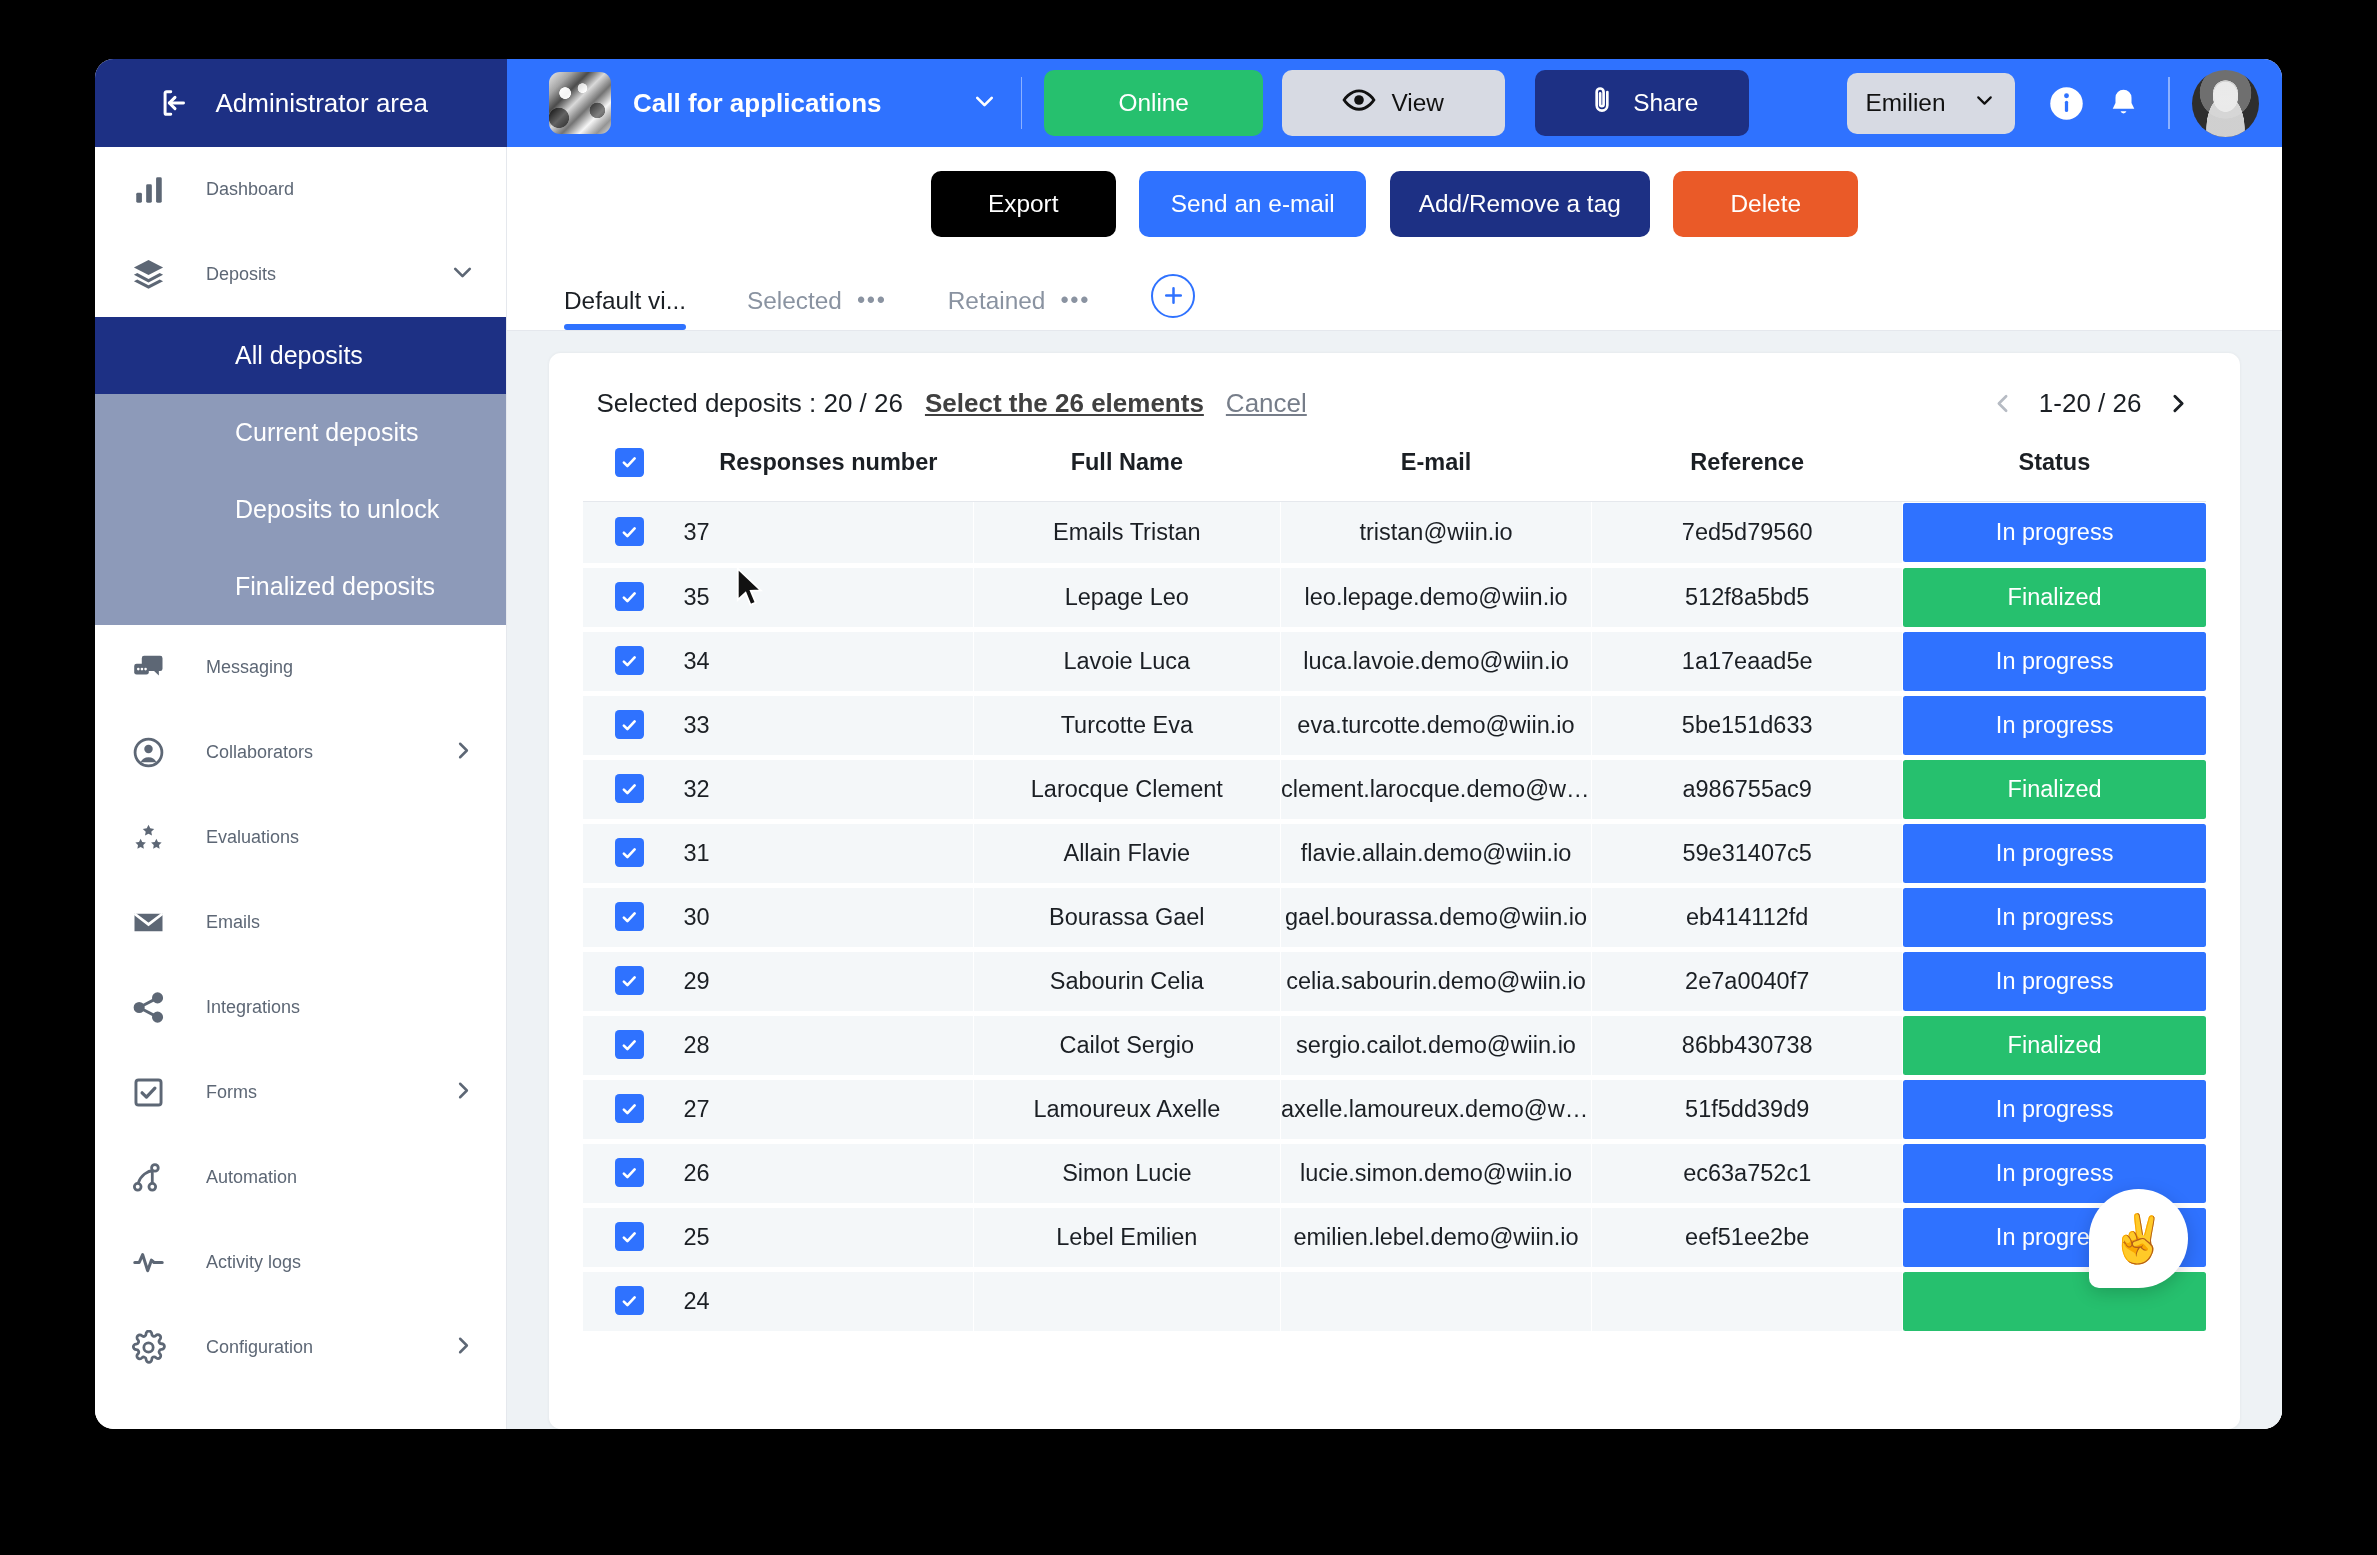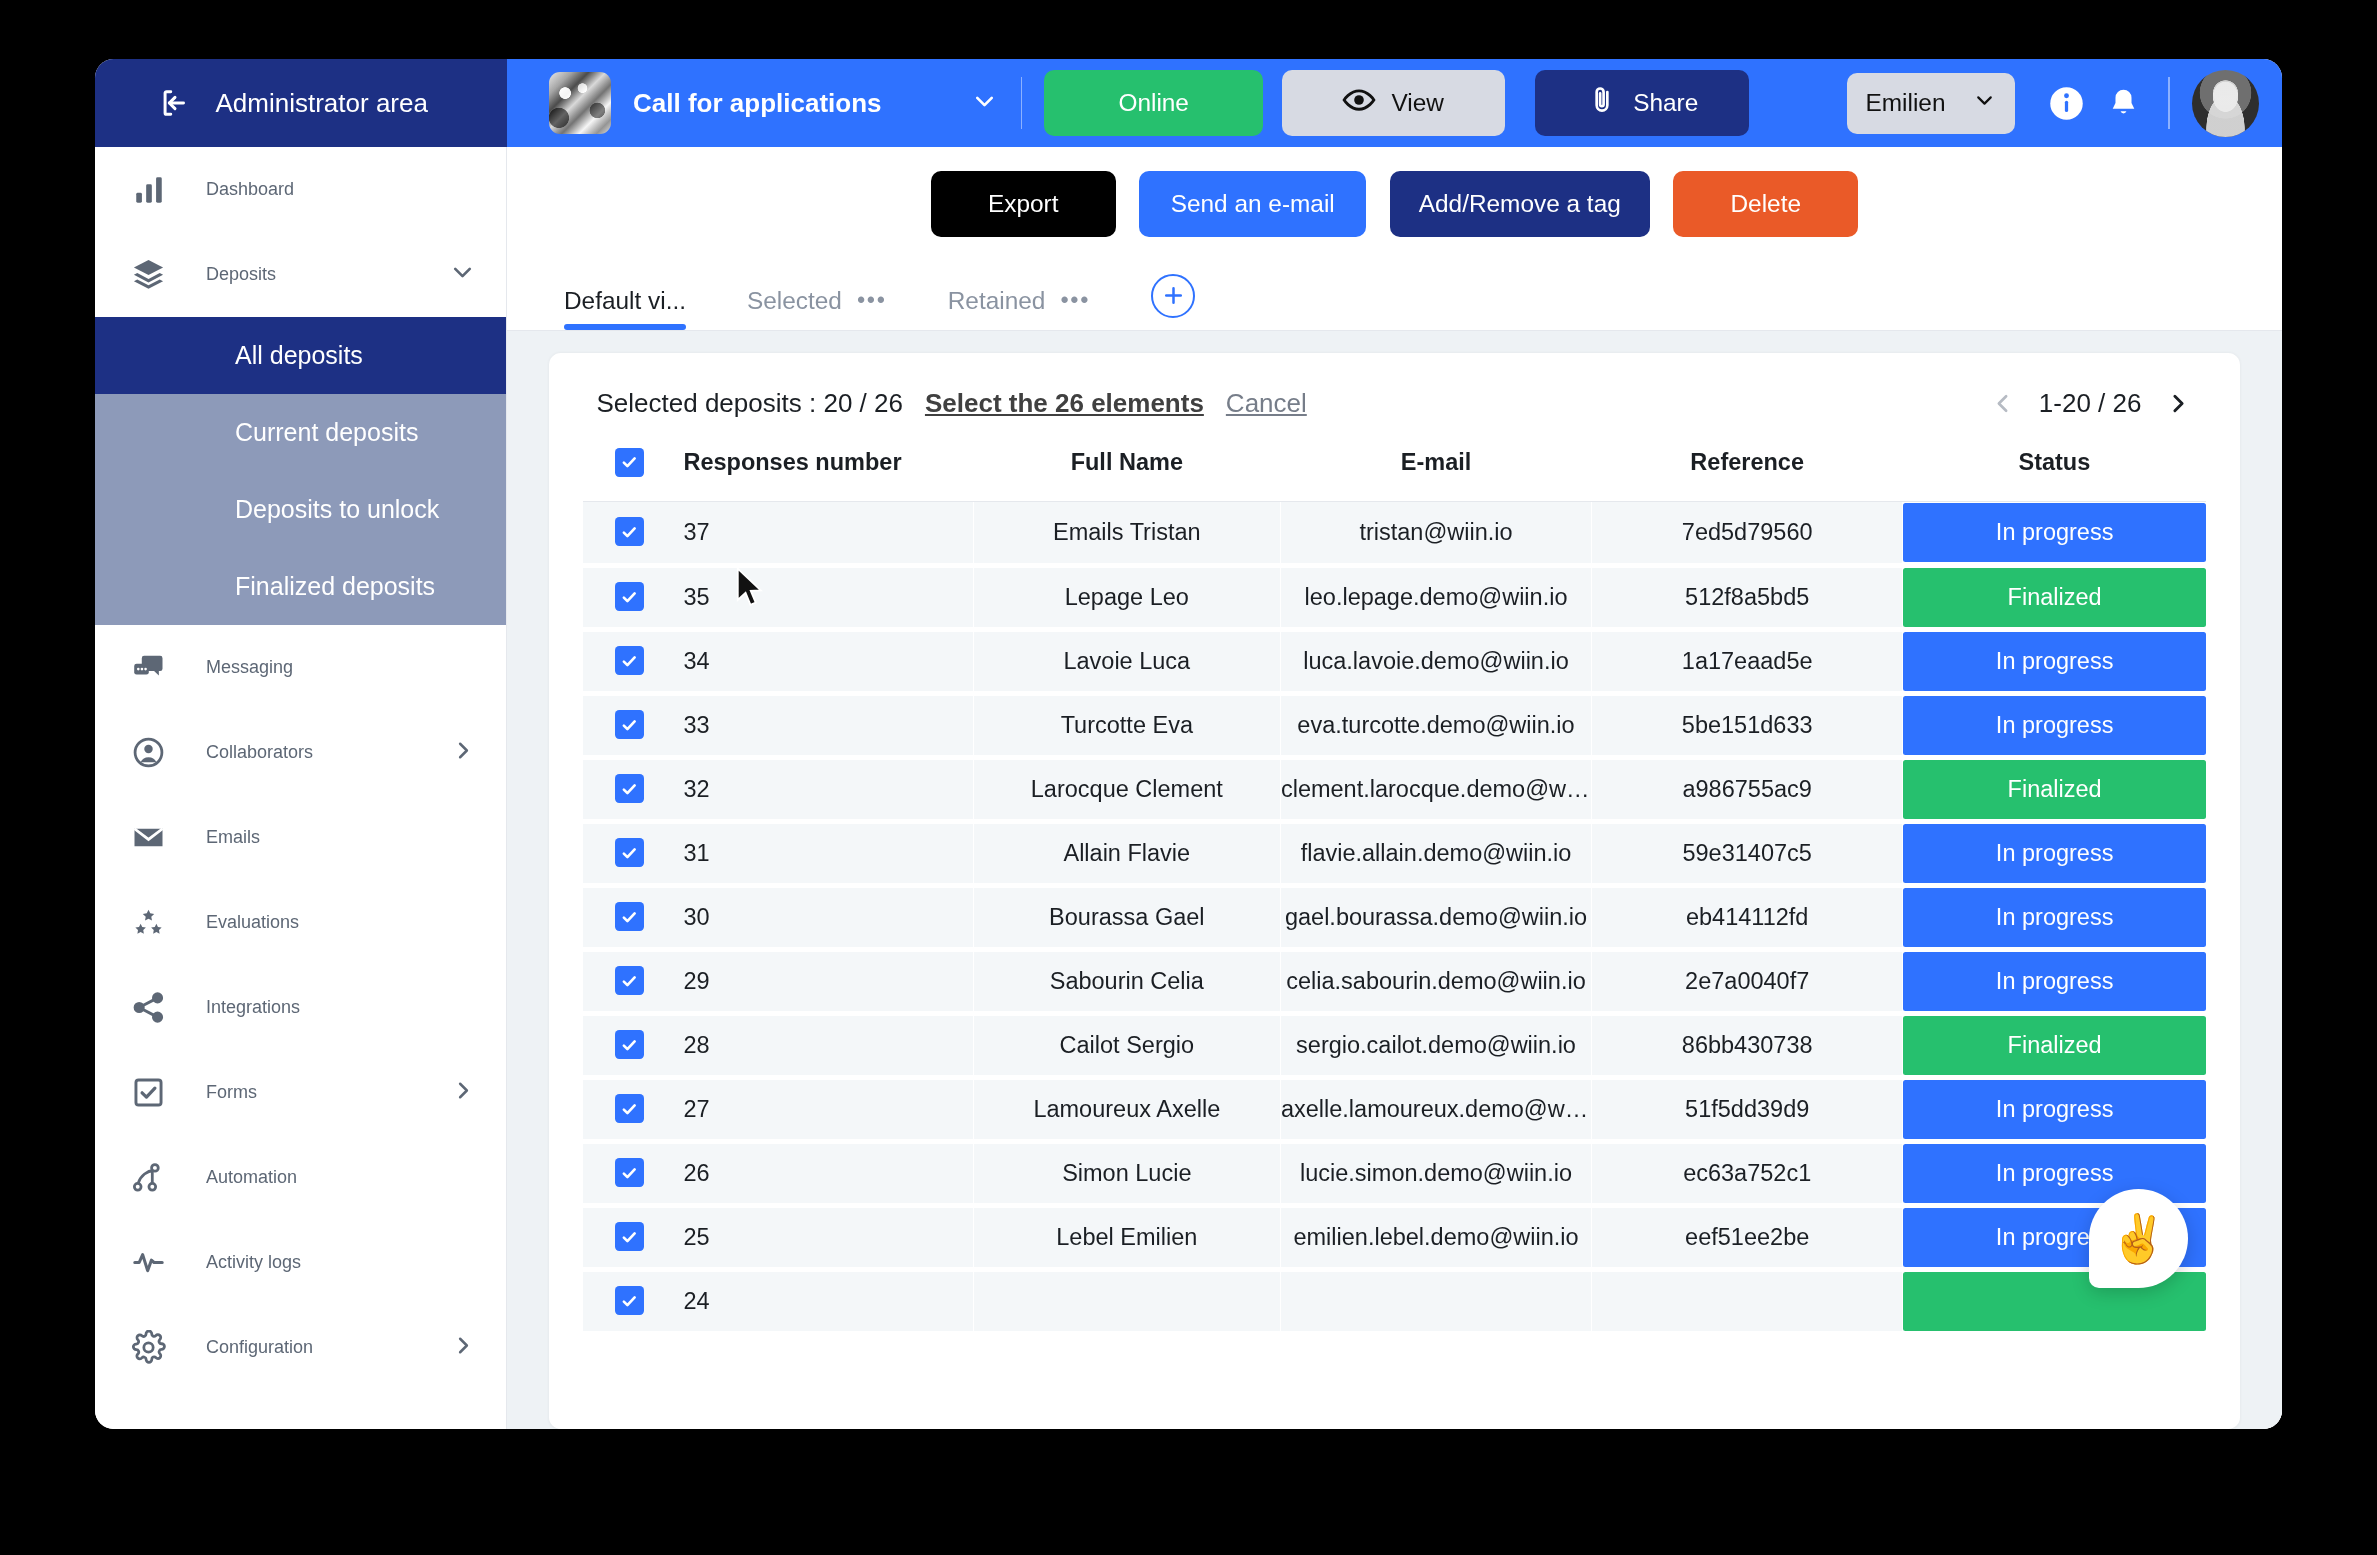--- a/index.html
+++ b/index.html
@@ -157,21 +157,21 @@
     font-size: 23.5px; color:#1b1f24; font-weight:bold;
     padding: 0 0 23.5px 0; text-align:center;
     border-bottom: 0.8px solid #e5e8ed;
   }
   .col-chk { width: 92px; }
   .col-num { width: 298px; }
   .col-name{ width: 307px; }
   .col-mail{ width: 311px; }
   .col-ref { width: 311px; }
   .col-stat{ width: 303px; }
-  thead th.th-num { text-align:left; padding-left: 8.4px; }
+  thead th.th-num { text-align:center; padding-left: 8.4px; }
   tbody tr { height: 64px; }
   tbody td {
     font-size: 23.5px; color:#1b1f24; text-align:center;
     background:#f4f7f9; border-right: 1.7px solid #fff;
     border-bottom: 5px solid #fff;
     overflow:hidden; white-space:nowrap; text-overflow:ellipsis;
   }
   tbody td.c-num { text-align:left; padding-left: 8.4px; }
   tbody td.c-chk { border-right:none; background:#f4f7f9; }
   .cb {
@@ -353,36 +353,36 @@
         <span>
           <svg width="27" height="27" viewBox="0 0 24 24" fill="none" stroke="#5d6775" stroke-width="2.2" stroke-linecap="round" stroke-linejoin="round">
               <path d="M9 6l6 6-6 6"></path>
             </svg>
         </span>
       </div>
 
       <div class="side-item">
         <span class="ico">
           <svg width="35" height="35" viewBox="0 0 24 24" fill="#5d6775">
-              <path d="M2.4 6h19.2v12H2.4Z"></path>
-              <path d="M2.4 6 12 13.3 21.6 6" fill="none" stroke="#fff" stroke-width="1.9"></path>
-            </svg>
-        </span>
-        <span class="txt">Emails</span>
-      </div>
-
-      <div class="side-item">
-        <span class="ico">
-          <svg width="35" height="35" viewBox="0 0 24 24" fill="#5d6775">
               <path d="M12 3.2l1.2 2.5 2.7.4-2 1.9.5 2.7-2.4-1.3-2.4 1.3.5-2.7-2-1.9 2.7-.4Z"></path>
               <path d="M6.6 12.8l1.1 2.3 2.5.4-1.8 1.7.4 2.5-2.2-1.2-2.2 1.2.4-2.5-1.8-1.7 2.5-.4Z"></path>
               <path d="M17.4 12.8l1.1 2.3 2.5.4-1.8 1.7.4 2.5-2.2-1.2-2.2 1.2.4-2.5-1.8-1.7 2.5-.4Z"></path>
             </svg>
         </span>
         <span class="txt">Evaluations</span>
+      </div>
+
+      <div class="side-item">
+        <span class="ico">
+          <svg width="35" height="35" viewBox="0 0 24 24" fill="#5d6775">
+              <path d="M2.4 6h19.2v12H2.4Z"></path>
+              <path d="M2.4 6 12 13.3 21.6 6" fill="none" stroke="#fff" stroke-width="1.9"></path>
+            </svg>
+        </span>
+        <span class="txt">Emails</span>
       </div>
 
       <div class="side-item">
         <span class="ico">
           <svg width="35" height="35" viewBox="0 0 24 24" fill="none" stroke="#5d6775" stroke-width="2">
               <circle cx="18.2" cy="5.4" r="2.8" fill="#5d6775"></circle>
               <circle cx="5.6" cy="12" r="2.8" fill="#5d6775"></circle>
               <circle cx="18.2" cy="18.6" r="2.8" fill="#5d6775"></circle>
               <path d="M15.6 6.8 8.2 10.6M8.2 13.4l7.4 3.8"></path>
             </svg>

